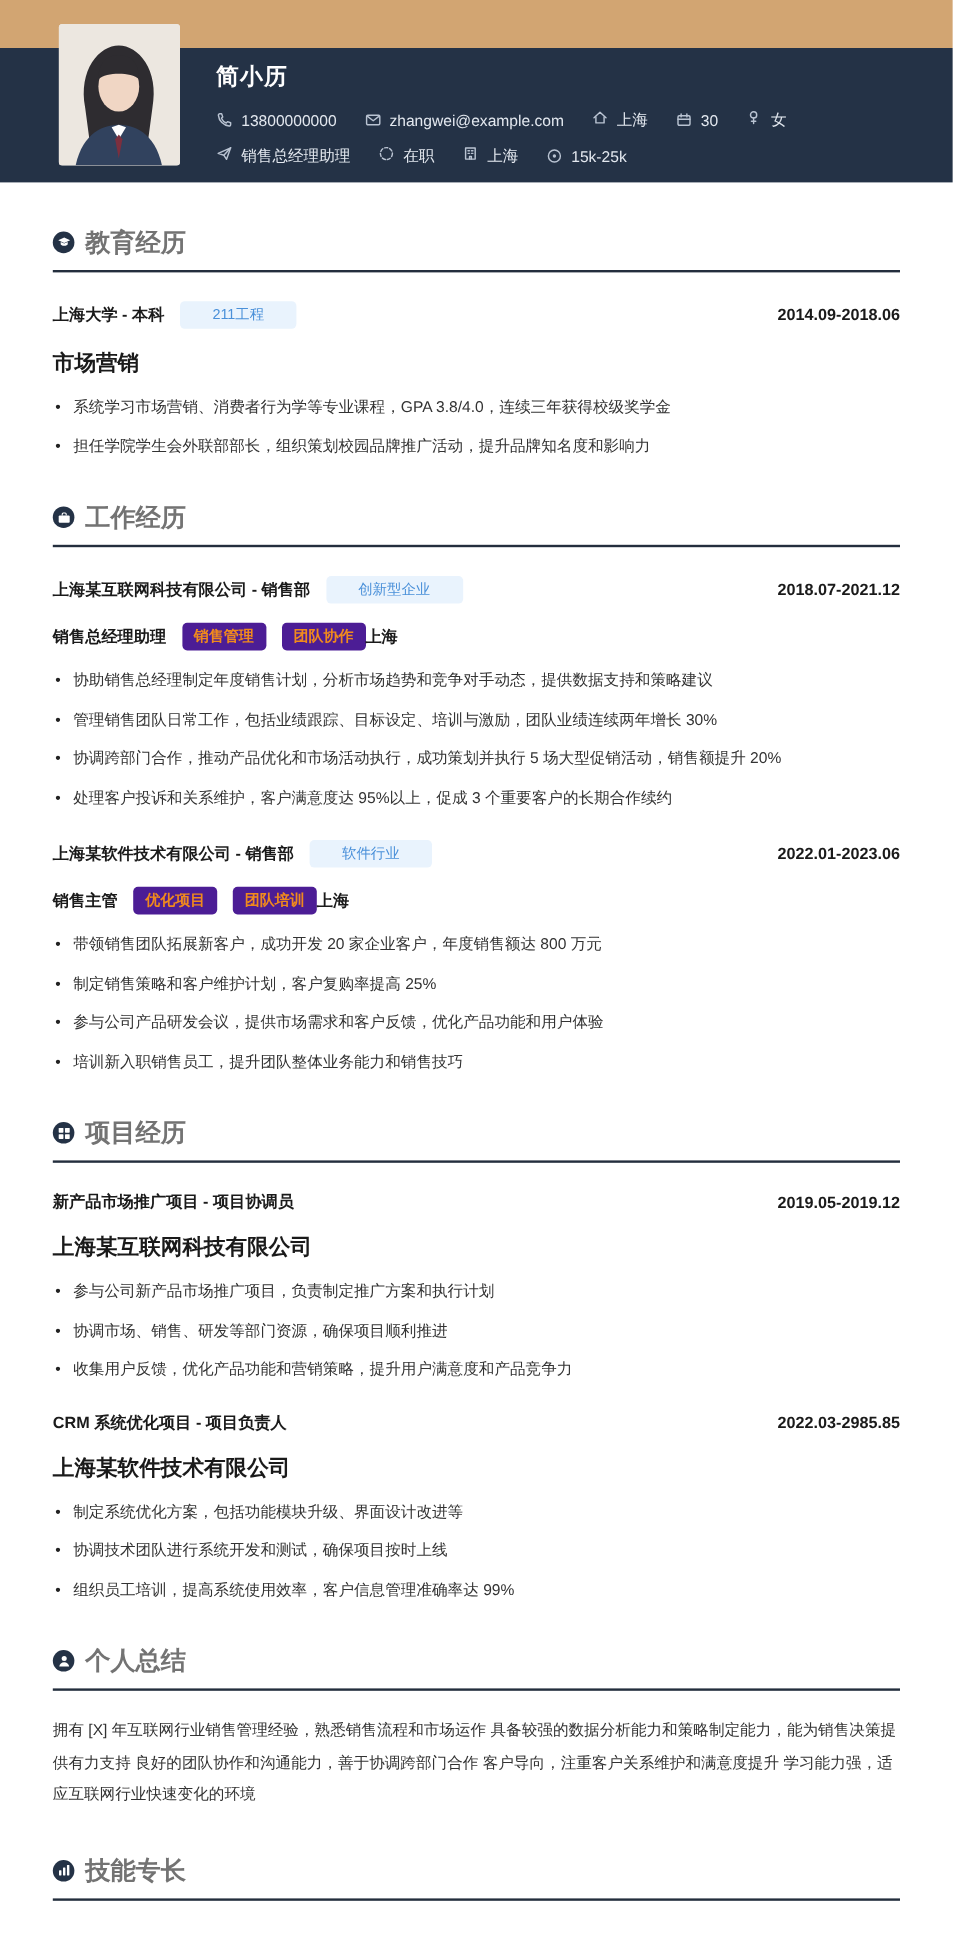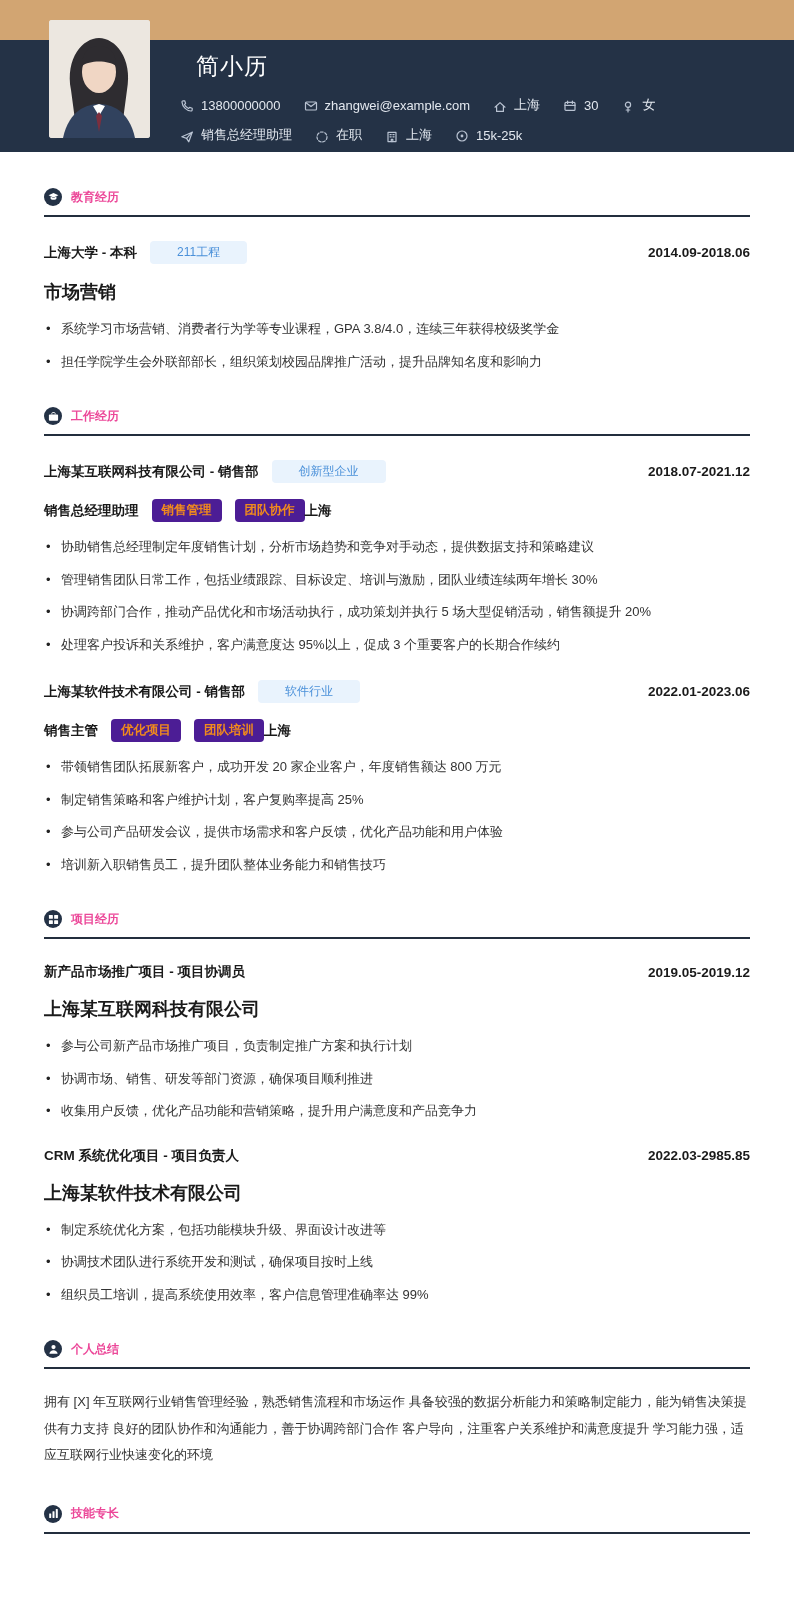--- a/index.html
+++ b/index.html
@@ -4,32 +4,32 @@
 <style>
   * { margin:0; padding:0; box-sizing:border-box; }
   body { background:#fff; font-family:"Liberation Sans","DejaVu Sans",sans-serif; color:#1a1a1a; }
   .page { width:794px; min-height:1611px; background:#fff; position:relative; }
 
   
   .top-strip { height:40px; background:#d2a572; }
   .hero { background:#243246; height:112px; position:relative; color:#fff; padding:11px 0 0 180px; }
   .photo { position:absolute; left:49px; top:-20px; width:101px; height:118px; border-radius:3px; overflow:hidden; background:#ece7e0; }
   .photo svg { display:block; }
-  .name { font-size:23px; font-weight:400; letter-spacing:1px;margin-left:16px; }
+  .name { font-size:19px; font-weight:700; letter-spacing:1px; }
   .crow { display:flex; align-items:center; gap:23px; margin-top:14px; font-size:13px; color:#e3e8ef; }
   .crow + .crow { margin-top:12px; }
-  .ci { display:flex; align-items:flex-end; gap:7px; white-space:nowrap; }
+  .ci { display:flex; align-items:flex-start; gap:7px; white-space:nowrap; }
   .ci svg { display:block; }
 
   
   .content { padding:0 44px 30px; }
   .section { margin-top:36px; }
   .sec-head { display:flex; align-items:center; gap:9px; }
   .sec-icon { width:18px; height:18px; border-radius:50%; background:#243246; display:flex; align-items:center; justify-content:center; flex:0 0 18px; }
-  .sec-title { font-size:12px; font-weight:700; color:#ec4899; }
+  .sec-title { font-size:21px; font-weight:700; color:#737373; }
   .sec-rule { border-bottom:2px solid #232e3d; margin-top:9px; }
 
   .erow { display:flex; align-items:center; margin-top:24px; }
   .erow .sp { flex:1; }
   .etitle { font-size:13.5px; font-weight:700; }
   .edate { font-size:13.5px; font-weight:700; }
   .eloc { font-size:13.5px; font-weight:700; }
   .erow2 { display:flex; align-items:center; margin-top:16px; }
   .badge-blue { margin-left:13px; background:#e9f3fd; color:#4a90d9; font-size:12px; padding:3px 27px; border-radius:4px; font-weight:400; }
   .tag-orange { margin-left:13px; background:#4c1d95; color:#f08a1d; font-size:12.5px; padding:3px 10px; border-radius:4px; font-weight:700; }

